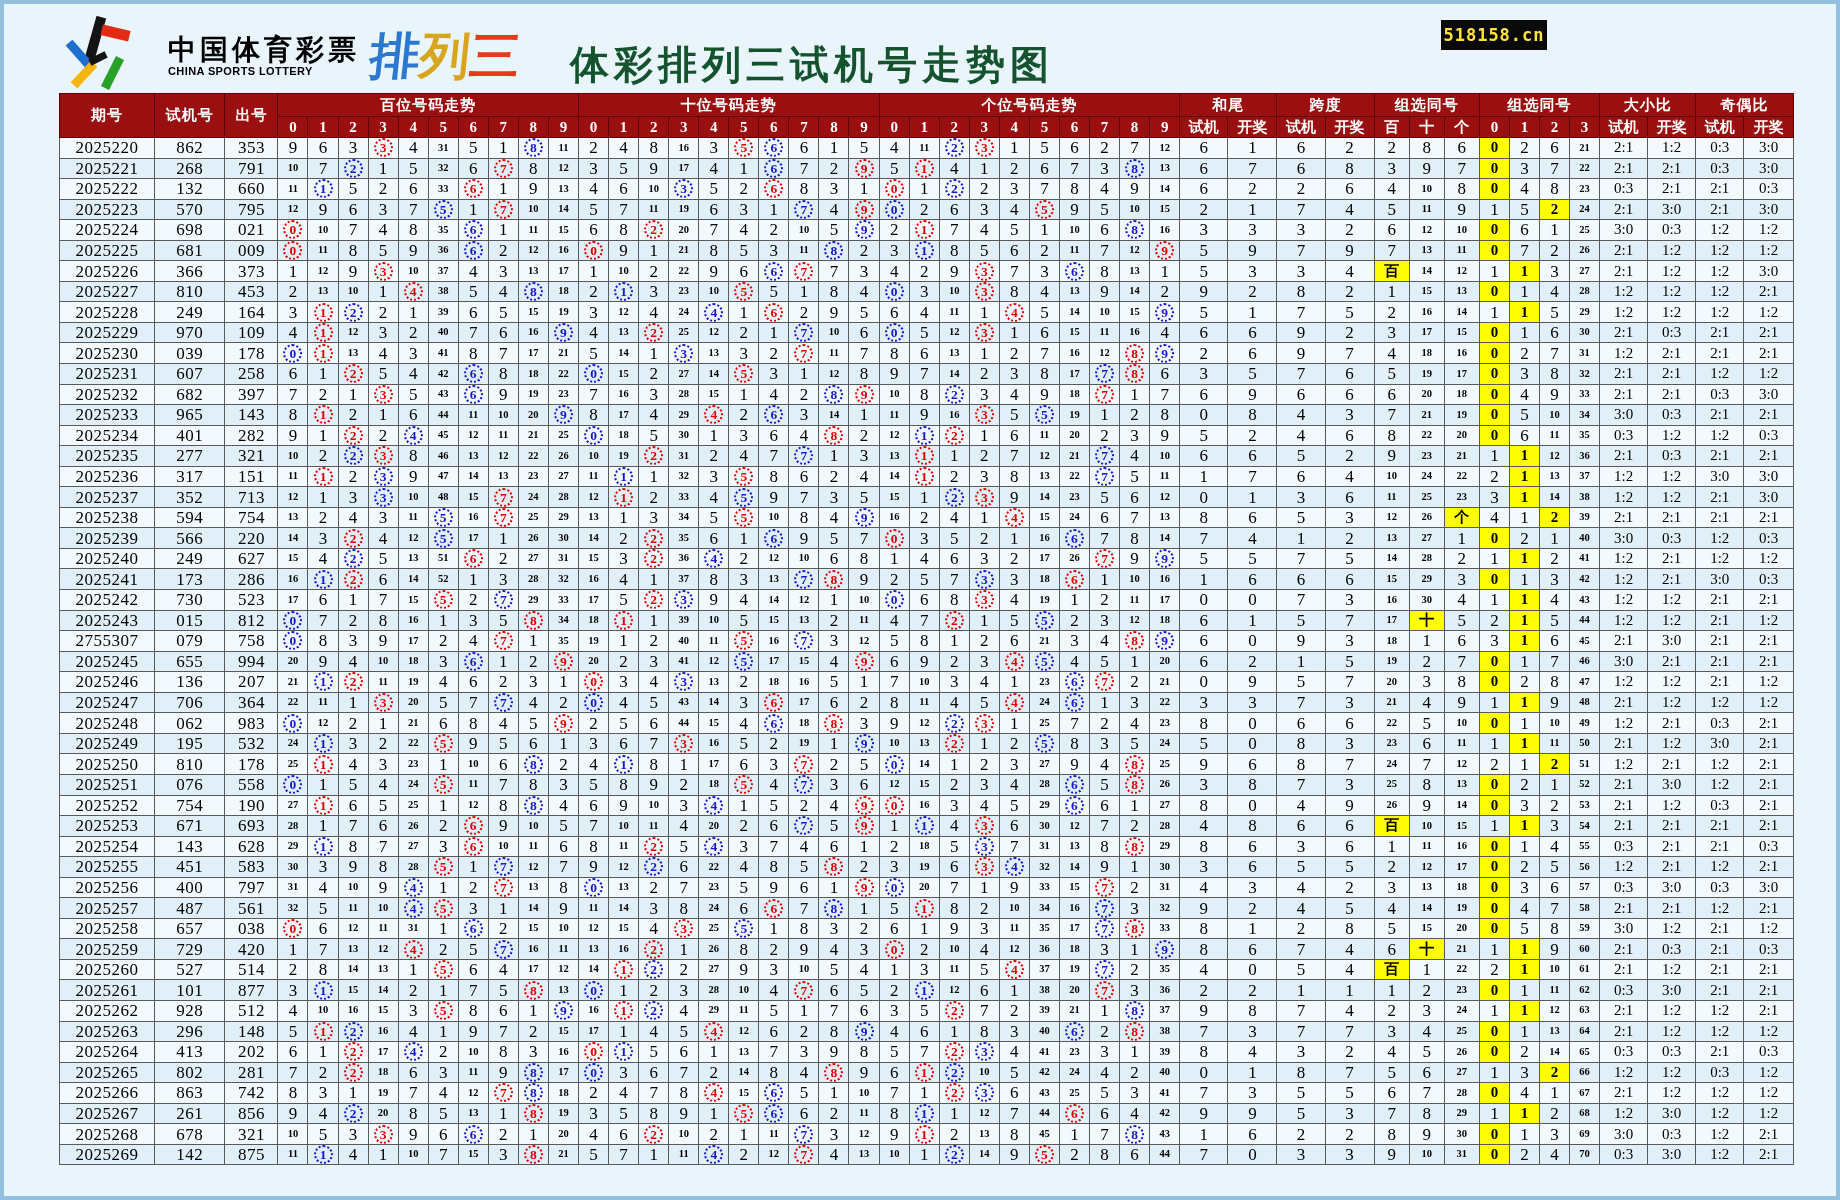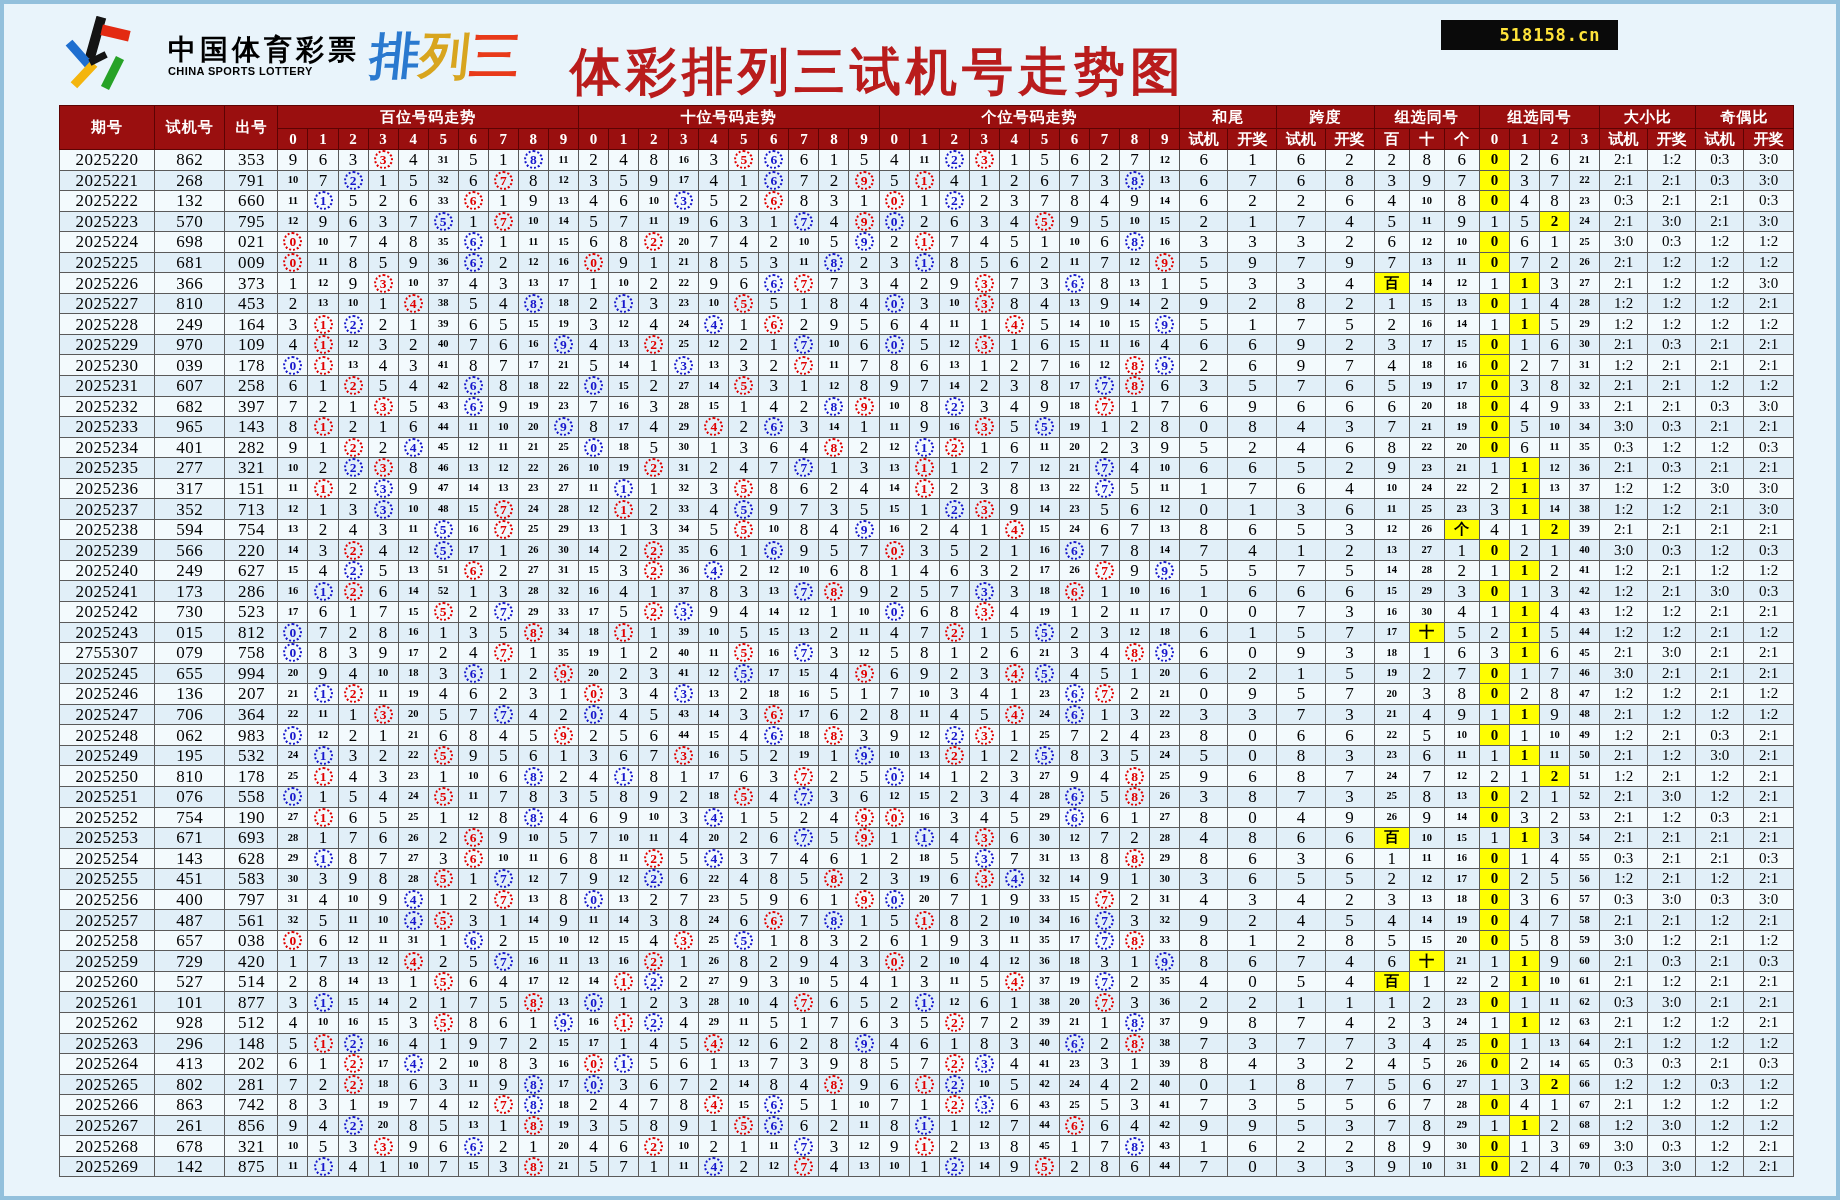--- a/index.html
+++ b/index.html
@@ -4,24 +4,24 @@
 <style>
   html,body{margin:0;padding:0;}
   body{width:1840px;height:1200px;background:#cde5f2;font-family:"Liberation Serif","DejaVu Serif",serif;}
   .page{position:relative;width:1840px;height:1200px;background:#e9f4fb;border:4px solid #93c0dc;box-sizing:border-box;overflow:hidden;}
   
   .logo{position:absolute;left:56px;top:12px;display:flex;align-items:center;}
   .logo-text{margin-left:24px;}
   .brand-cn{font-size:28px;font-weight:bold;color:#000;letter-spacing:4px;line-height:1.1;font-family:"Liberation Serif",serif;}
   .brand-en{font-size:11px;font-weight:bold;color:#000;letter-spacing:0.4px;font-family:"Liberation Sans",sans-serif;}
   .product{display:flex;margin-left:10px;transform:skewX(-6deg);font-weight:900;font-size:50px;line-height:70px;font-family:"Liberation Sans",sans-serif;}
-  .title{position:absolute;left:566px;top:34px;font-size:51px;font-weight:bold;color:#b91c1c;letter-spacing:5px;white-space:nowrap;text-align:right;}
-  .badge{position:absolute;left:1437px;top:16px;width:136px;height:30px;background:#0a0a0a;color:#ffe43a;display:flex;align-items:center;justify-content:center;font:bold 17px "DejaVu Sans Mono",monospace;letter-spacing:1px;padding-left:41px;}
+  .title{position:absolute;left:566px;top:34px;font-size:39px;font-weight:bold;color:#14532d;letter-spacing:5px;white-space:nowrap;text-align:right;}
+  .badge{position:absolute;left:1437px;top:16px;width:106px;height:30px;background:#0a0a0a;color:#ffe43a;display:flex;align-items:center;justify-content:center;font:bold 17px "DejaVu Sans Mono",monospace;letter-spacing:1px;}
   
-  .tblwrap{position:absolute;left:55px;top:101px;}
+  .tblwrap{position:absolute;left:55px;top:89px;}
   table{border-collapse:collapse;table-layout:fixed;width:1735px;}
   th,td{border:1px solid #5a5a5a;padding:0;text-align:center;vertical-align:middle;overflow:hidden;white-space:nowrap;}
   thead th{background:#9a0f0f;color:#fff;border:1px solid #5c0303;}
   tr.h1 th{height:22px;font-size:15px;font-weight:bold;letter-spacing:1px;}
   tr.h2 th{height:20px;font-size:15px;font-weight:bold;letter-spacing:0;}
   tbody tr{height:20.56px;}
   tbody tr:nth-child(odd){background:#f3fafd;}
   tbody tr:nth-child(even){background:#e1eff8;}
   tbody td{font-size:17px;color:#000;line-height:1;}
   td.id{font-size:17px;letter-spacing:0.5px;}

